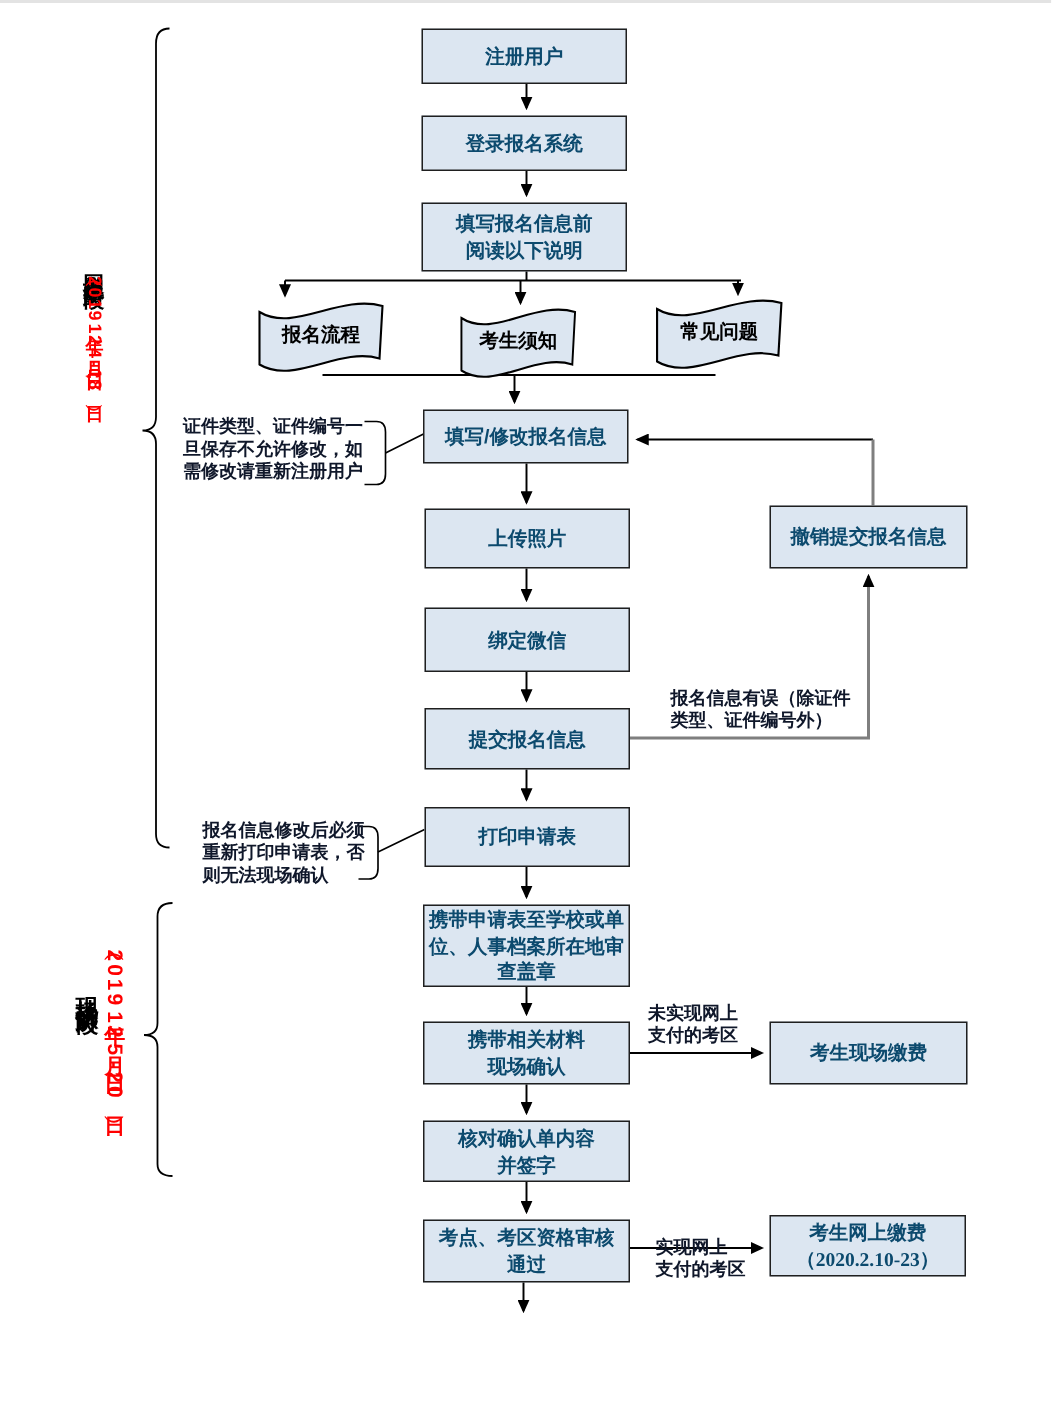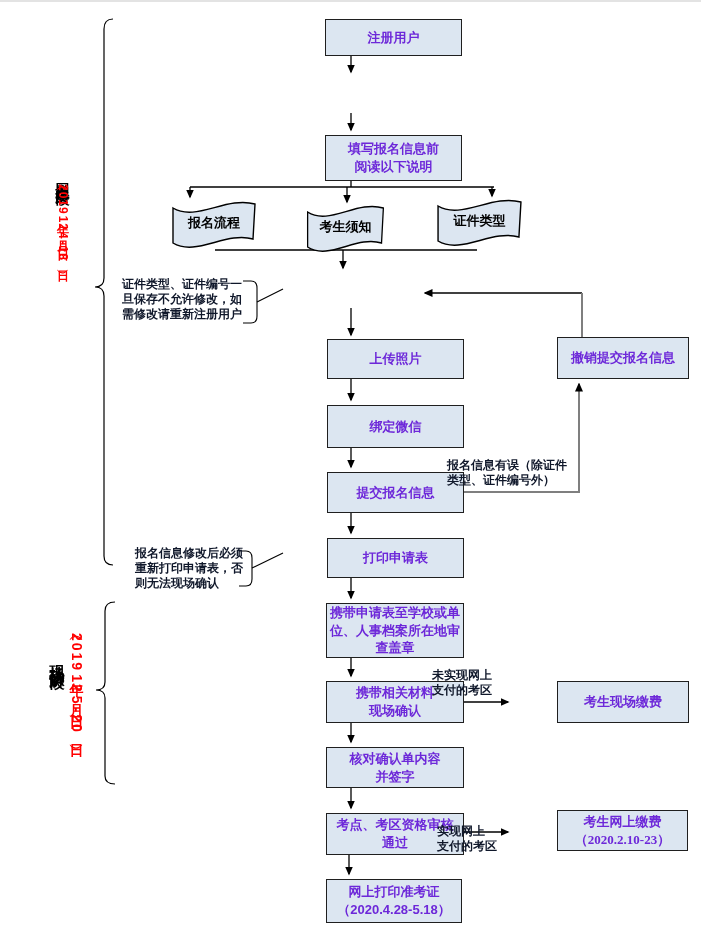--- a/index.html
+++ b/index.html
@@ -3,21 +3,21 @@
 <meta charset="utf-8">
 <style>
   html,body{margin:0;padding:0;background:#fff;}
   .canvas{position:relative;width:701px;height:939px;background:#ffffff;overflow:hidden;
           font-family:"Liberation Sans","DejaVu Sans",sans-serif;}
   .top-edge{position:absolute;top:0;left:0;width:701px;height:2px;background:#e3e3e3;}
   svg.connectors{position:absolute;left:0;top:0;width:701px;height:939px;}
   .node{position:absolute;background:#dce6f1;border:1px solid #1f1f1f;
         display:flex;align-items:center;justify-content:center;
         text-align:center;font-weight:bold;font-size:13px;line-height:1.38;
-        color:#6d28d9;white-space:pre-line;box-sizing:border-box;margin-left:44px;}
+        color:#0c4a6e;white-space:pre-line;box-sizing:border-box;}
   .doc{position:absolute;}
   .doc svg{position:absolute;left:0;top:0;width:100%;height:100%;}
   .doc .doc-label{position:absolute;left:0;top:50%;width:100%;transform:translateY(-54%);
         text-align:center;font-weight:bold;font-size:13px;color:#000;}
   .ann{position:absolute;color:#0f172a;font-weight:bold;font-size:12px;line-height:15px;
         white-space:pre-line;}
   .vlabel{position:absolute;writing-mode:vertical-rl;text-orientation:mixed;
         font-weight:bold;color:#000;}
   .vlabel .date{color:#ff0000;}
 </style>
@@ -72,59 +72,59 @@
     </g>
   </svg>
 
   <div class="vlabel" style="left:54px;top:171px;font-size:14px;letter-spacing:2px;">
     <span>网上报名阶段</span><span class="date" style="font-size:12px;letter-spacing:1px;">（2019年12月4日-18日）</span>
   </div>
   <div class="vlabel" style="left:47px;top:653px;font-size:15px;letter-spacing:2px;">现场确认阶段</div>
   <div class="vlabel date" style="left:68px;top:631px;font-size:14px;letter-spacing:2px;color:#ff0000;">（2019年12月5日-20日）</div>
 
   <div class="node" style="left:281px;top:19px;width:137px;height:37px;">注册用户</div>
+  <div class="node" style="left:281px;top:77px;width:137px;height:37px;">登录报名系统</div>
   <div class="node" style="left:281px;top:135px;width:137px;height:46px;">填写报名信息前
 阅读以下说明</div>
+  <div class="node" style="left:282px;top:273px;width:137px;height:36px;">填写/修改报名信息</div>
   <div class="node" style="left:283px;top:339px;width:137px;height:40px;">上传照片</div>
   <div class="node" style="left:283px;top:405px;width:137px;height:43px;">绑定微信</div>
   <div class="node" style="left:283px;top:472px;width:137px;height:41px;">提交报名信息</div>
   <div class="node" style="left:513px;top:337px;width:132px;height:42px;">撤销提交报名信息</div>
   <div class="node" style="left:283px;top:538px;width:137px;height:40px;">打印申请表</div>
   <div class="node" style="left:282px;top:603px;width:138px;height:55px;">携带申请表至学校或单
 位、人事档案所在地审
 查盖章</div>
   <div class="node" style="left:282px;top:681px;width:138px;height:42px;">携带相关材料
 现场确认</div>
   <div class="node" style="left:282px;top:747px;width:138px;height:41px;">核对确认单内容
 并签字</div>
   <div class="node" style="left:513px;top:681px;width:132px;height:42px;">考生现场缴费</div>
   <div class="node" style="left:282px;top:813px;width:138px;height:42px;">考点、考区资格审核
 通过</div>
   <div class="node" style="left:513px;top:810px;width:131px;height:41px;font-family:Liberation Serif, serif;">考生网上缴费
 （2020.2.10-23）</div>
-  <div class="node" style="left:282px;top:879px;width:136px;height:44px;">网上打印准考证
-（2020.4.28-5.18）</div>
 
   <div class="doc" style="left:168px;top:195px;width:92px;height:58px;">
     <svg viewBox="0 0 92 58" preserveAspectRatio="none">
       <path d="M5 13 C28 27 58 1 87 9 L85 44 C58 36 28 62 5 48 Z" fill="#dce6f1" stroke="#000" stroke-width="1.4"></path>
     </svg>
     <span class="doc-label">报名流程</span>
   </div>
   <div class="doc" style="left:303px;top:199px;width:85px;height:58px;">
     <svg viewBox="0 0 92 58" preserveAspectRatio="none">
       <path d="M5 13 C28 27 58 1 87 9 L85 44 C58 36 28 62 5 48 Z" fill="#dce6f1" stroke="#000" stroke-width="1.4"></path>
     </svg>
     <span class="doc-label">考生须知</span>
   </div>
   <div class="doc" style="left:433px;top:193px;width:93px;height:58px;">
     <svg viewBox="0 0 92 58" preserveAspectRatio="none">
       <path d="M5 13 C28 27 58 1 87 9 L85 44 C58 36 28 62 5 48 Z" fill="#dce6f1" stroke="#000" stroke-width="1.4"></path>
     </svg>
-    <span class="doc-label">证件类型</span>
+    <span class="doc-label">常见问题</span>
   </div>
 
   <div class="ann" style="left:122px;top:277px;width:128px;">证件类型、证件编号一
 旦保存不允许修改，如
 需修改请重新注册用户</div>
   <div class="ann" style="left:447px;top:458px;width:132px;">报名信息有误（除证件
 类型、证件编号外）</div>
   <div class="ann" style="left:135px;top:546px;width:120px;">报名信息修改后必须
 重新打印申请表，否
 则无法现场确认</div>

